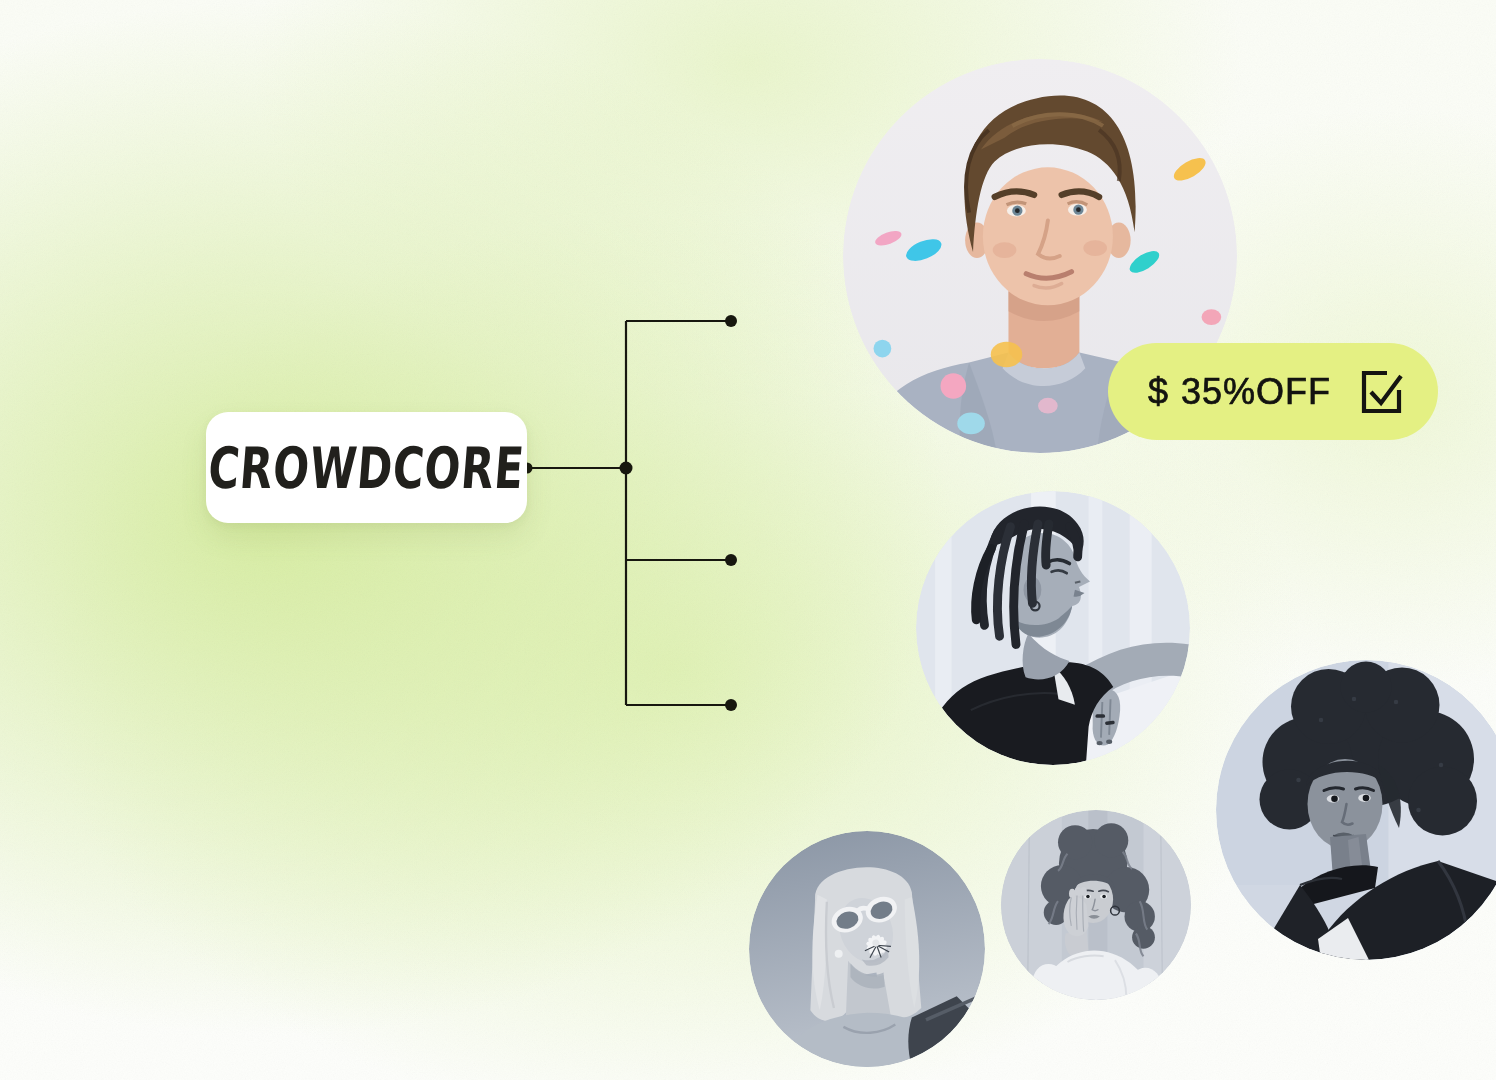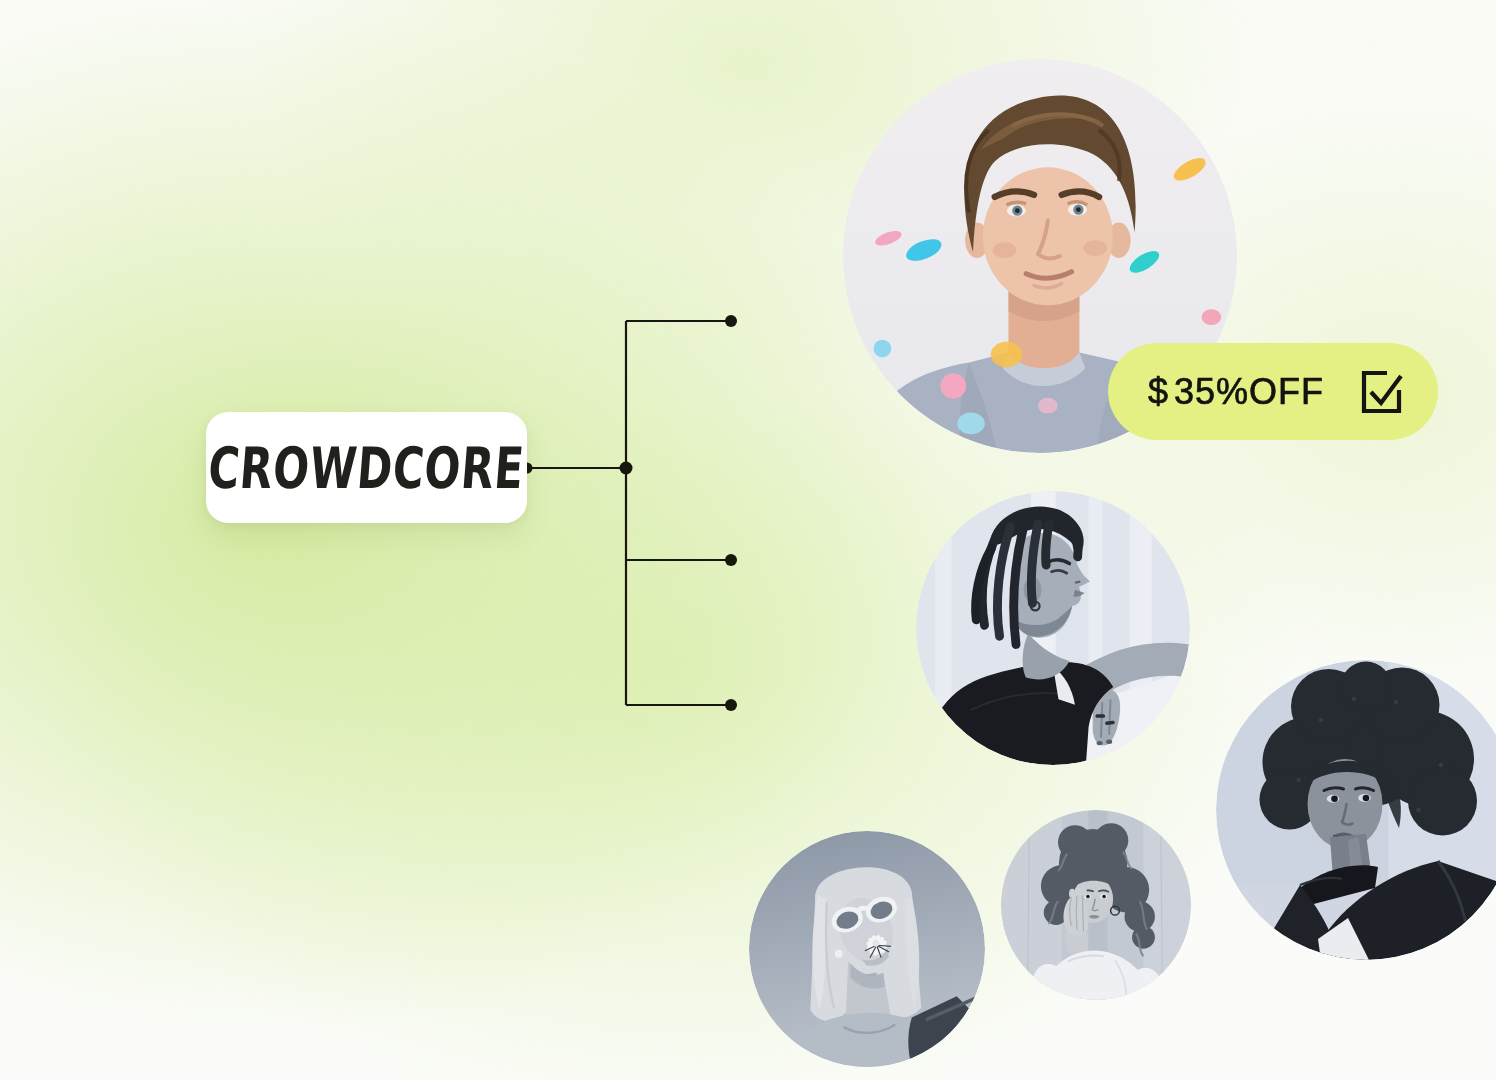--- a/index.html
+++ b/index.html
@@ -30,21 +30,21 @@
   .p2{left:916px;top:491px;width:274px;height:274px;}
   .p3{left:1216px;top:660px;width:300px;height:300px;}
   .p4{left:749px;top:831px;width:236px;height:236px;}
   .p5{left:1001px;top:810px;width:190px;height:190px;}
   .badge{
     position:absolute;left:1108px;top:343px;width:330px;height:97px;border-radius:49px;
     background:#e4f083;display:flex;align-items:center;
     padding:0 32px 0 40px;box-sizing:border-box;color:#131310;z-index:4;
   }
   .badge .cur,.badge .disc{font-size:36px;-webkit-text-stroke:.7px;}
-  .badge .disc{margin-left:6px;letter-spacing:1px;}
+  .badge .disc{margin-left:13px;letter-spacing:1px;}
   .badge .check{width:52px;height:52px;margin-left:auto;flex:0 0 auto;}
   .connectors{z-index:1;}
 </style>
 </head>
 <body>
 
 <div class="stage">
 
   <svg class="grain" width="1496" height="1080">
     <filter id="grainf">

